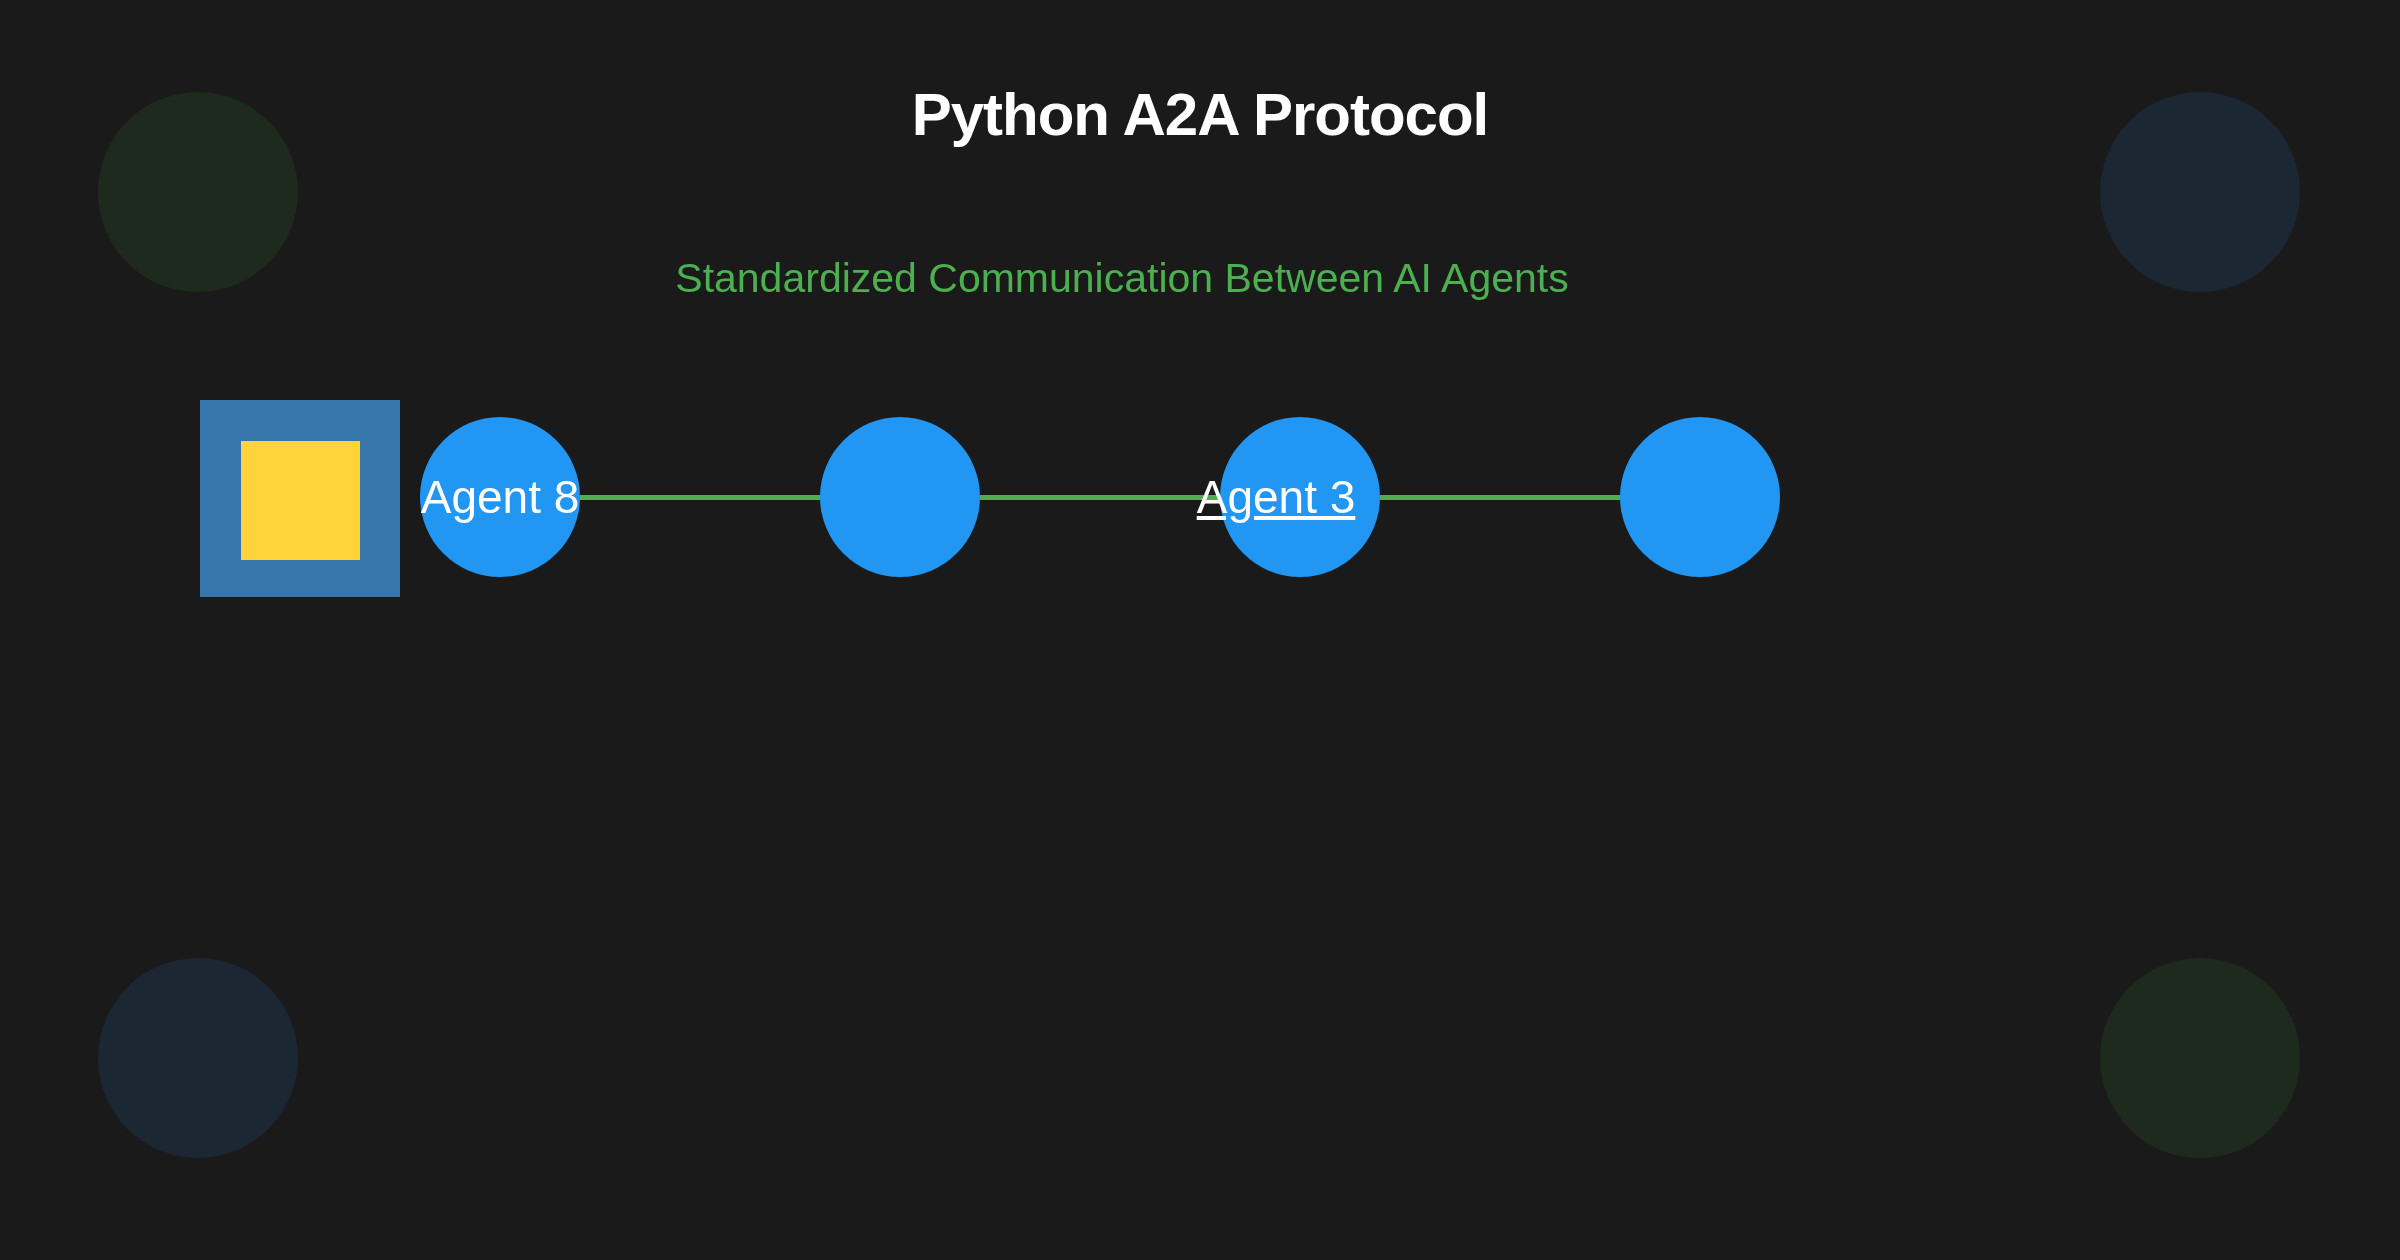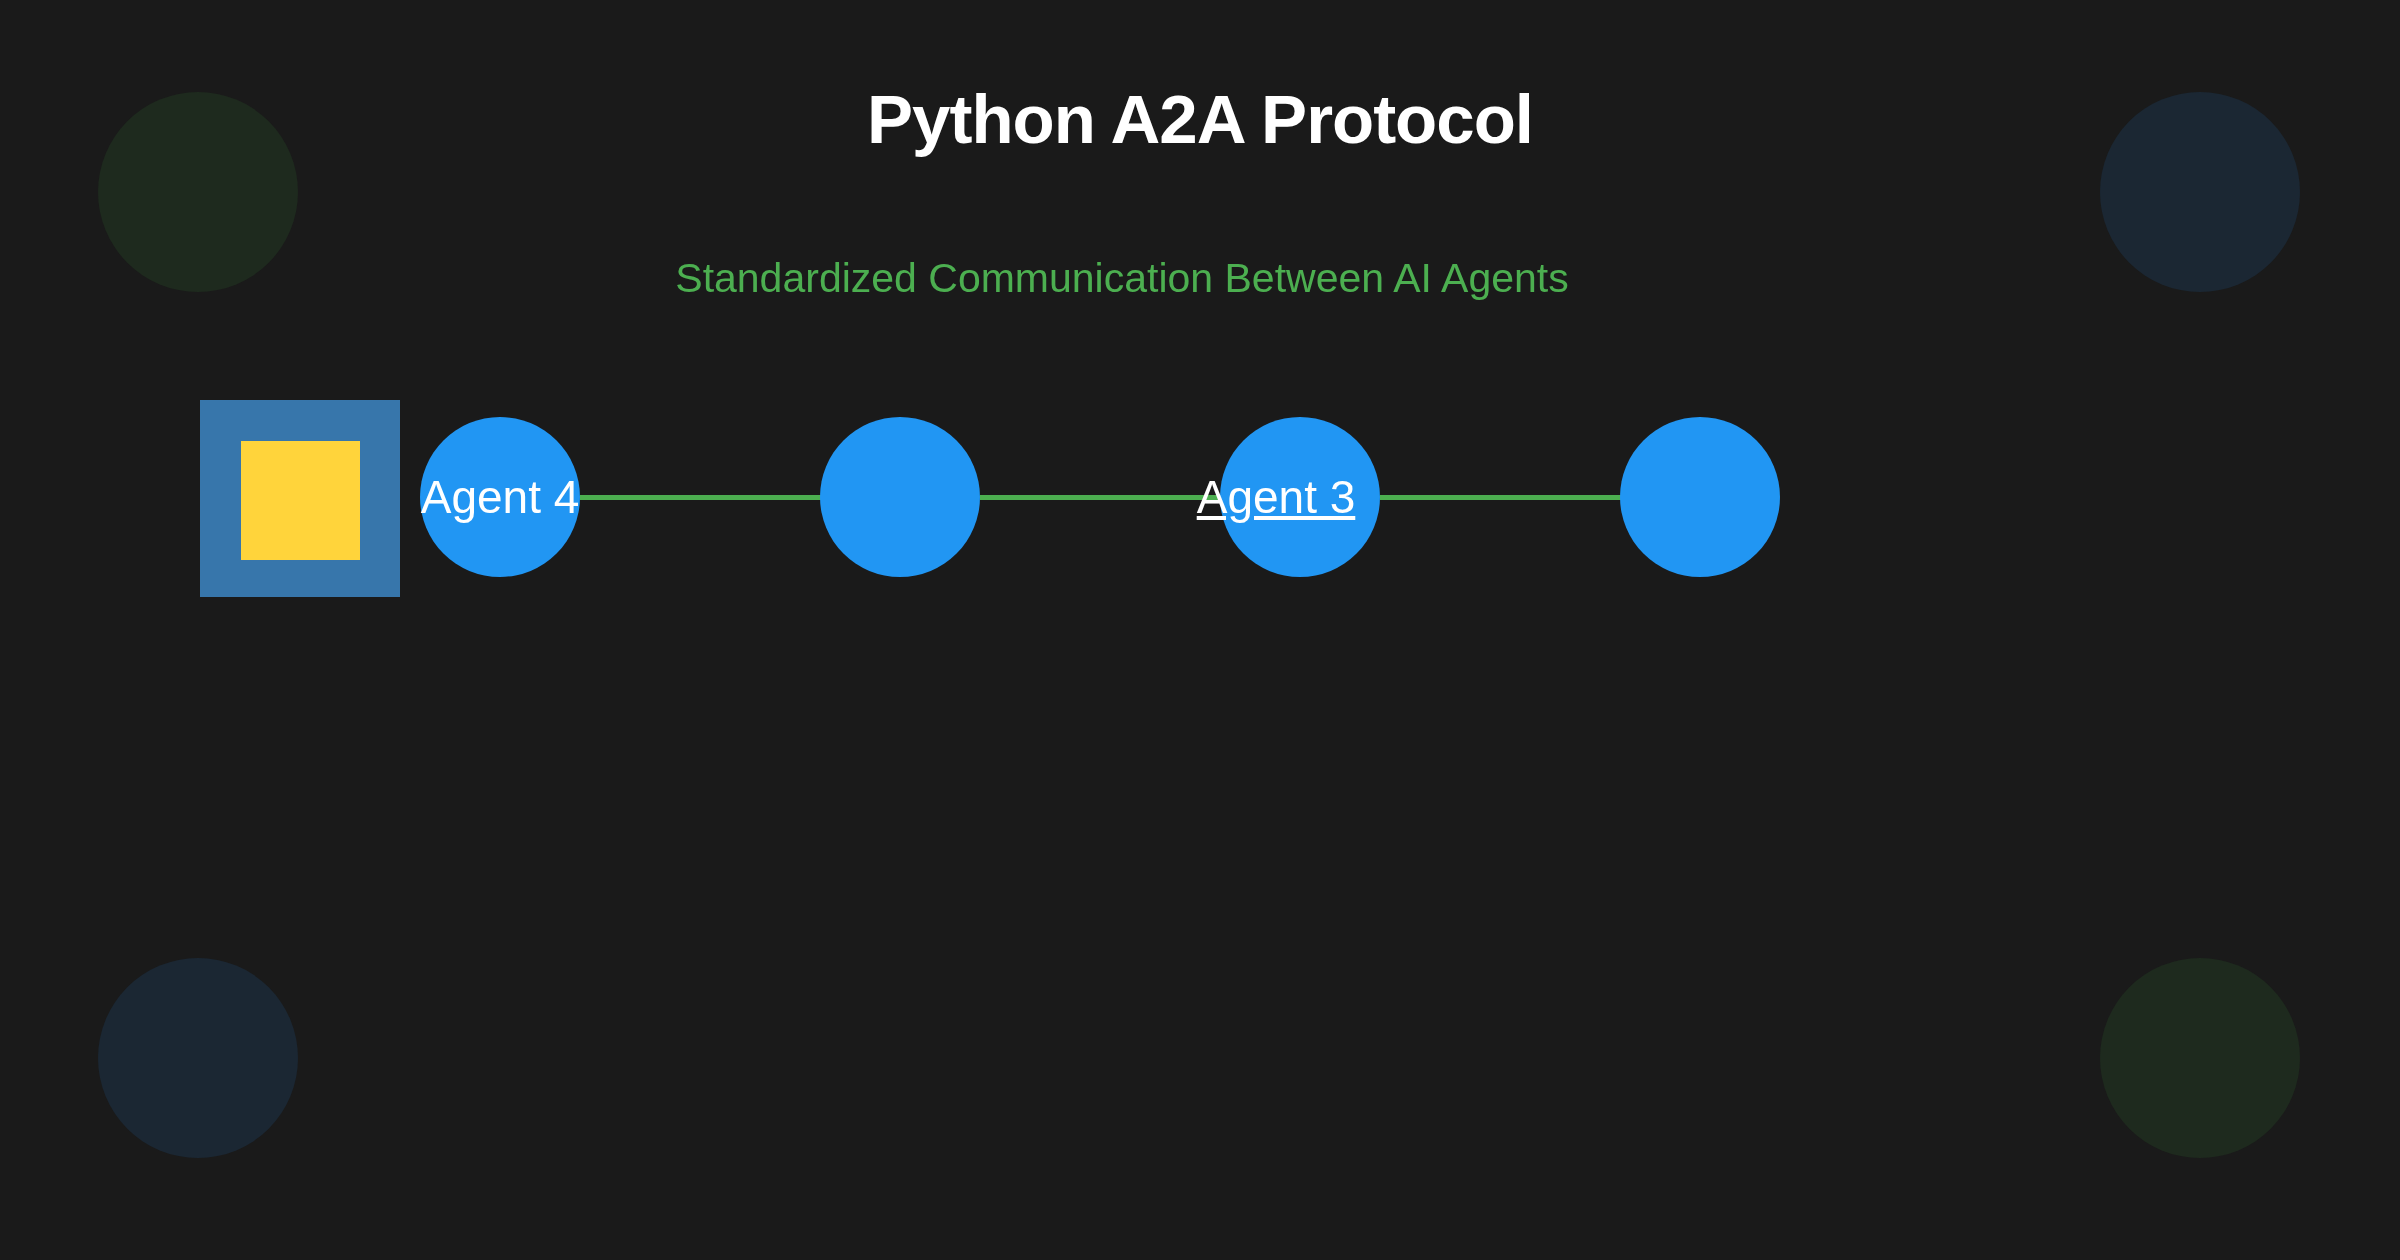--- a/index.html
+++ b/index.html
@@ -28,21 +28,21 @@
   .blob-bl { left: 98px;  top: 958px;  width: 200px; height: 200px; background: #1b2733; }
   .blob-br { left: 2100px;top: 958px;  width: 200px; height: 200px; background: #1e2a1e; }
 
   
   .title {
     position: absolute;
     left: 0;
     top: 85px;
     width: 2400px;
     text-align: center;
-    font-size: 69px;
+    font-size: 60px;
     font-weight: bold;
     color: #ffffff;
     letter-spacing: -1px;
     line-height: 1;
     white-space: nowrap;
   }
   .subtitle {
     position: absolute;
     left: 0;
     top: 258px;
@@ -131,18 +131,18 @@
 
     <div class="edge" style="left:580px; width:320px;"></div>
     <div class="edge" style="left:980px; width:320px;"></div>
     <div class="edge" style="left:1380px; width:320px;"></div>
 
     <div class="node" style="left:420px;"></div>
     <div class="node" style="left:820px;"></div>
     <div class="node" style="left:1220px;"></div>
     <div class="node" style="left:1620px;"></div>
 
-    <div class="node-label" style="left:350px;">Agent 4</div>
+    <div class="node-label" style="left:350px;">Agent 8</div>
     <div class="node-label" style="left:1126px;text-decoration:underline;">Agent 3</div>
 
   </div>
 
 </div>
 
 </body></html>

